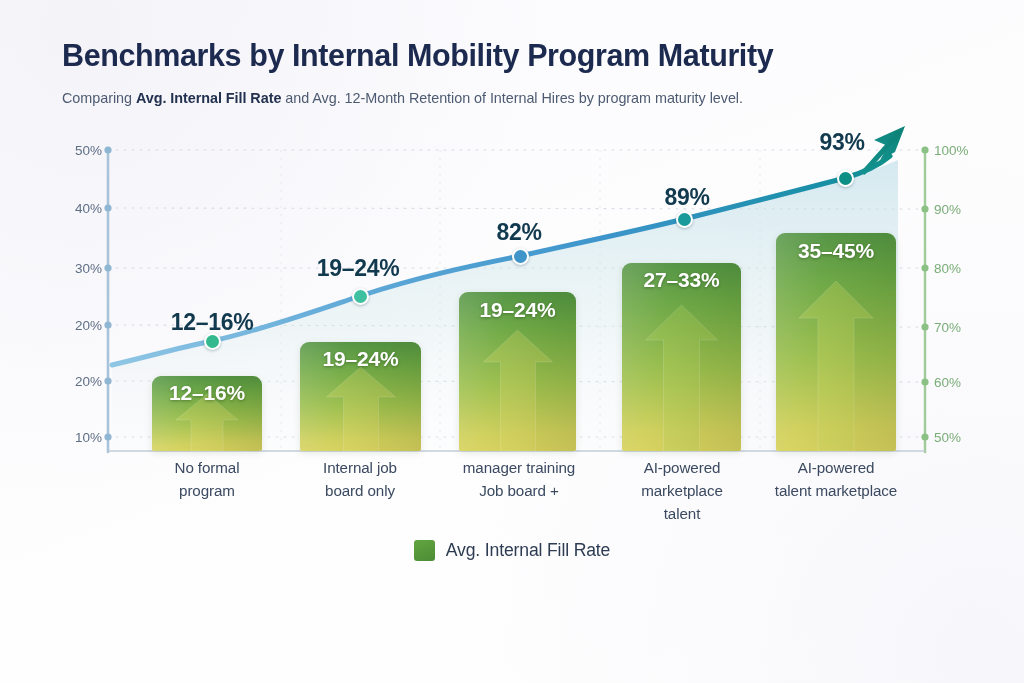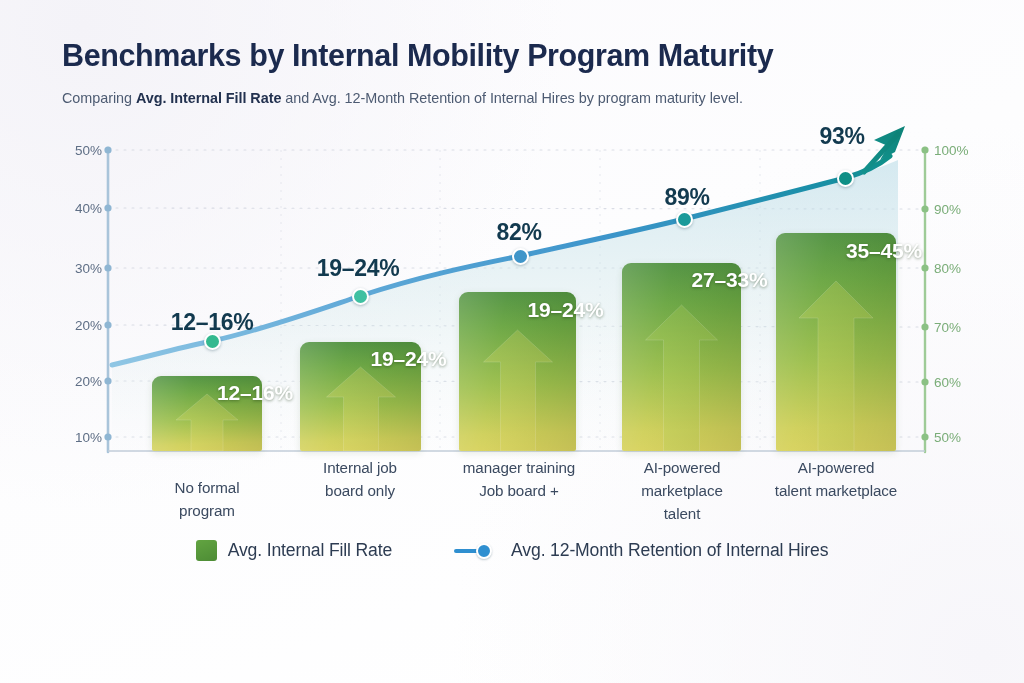--- a/index.html
+++ b/index.html
@@ -126,21 +126,20 @@
     position: absolute;
     left: 0;
     right: 0;
     text-align: center;
     font-size: 21px;
     font-weight: 700;
     color: #ffffff;
     text-shadow: 0 1px 3px rgba(30,60,20,0.45);
     letter-spacing: -0.2px;
     z-index: 3;
-    padding-left: 48px;
   }
 
   
   .line-marker {
     position: absolute;
     width: 17px;
     height: 17px;
     margin-left: -8.5px;
     margin-top: -8.5px;
     border-radius: 50%;
@@ -385,23 +384,23 @@
   <div class="line-marker" style="left:212px; top:341px; background:#34b98f;"></div>
   <div class="line-marker" style="left:360px; top:296px; background:#3fc0a1;"></div>
   <div class="line-marker" style="left:520px; top:256px; background:#3f95c9;"></div>
   <div class="line-marker" style="left:684px; top:219px; background:#1a9a9a;"></div>
   <div class="line-marker" style="left:845px; top:178px; background:#0e8f86;"></div>
 
   <div class="line-value" style="left:212px; top:322px;">12–16%</div>
   <div class="line-value" style="left:358px; top:268px;">19–24%</div>
   <div class="line-value" style="left:519px; top:232px;">82%</div>
   <div class="line-value" style="left:687px; top:197px;">89%</div>
-  <div class="line-value" style="left:842px; top:136px;text-align:center;">93%</div>
-
-  <div class="cat-label" style="left:152px; width:110px;margin-top:20px;">
+  <div class="line-value" style="left:842px; top:142px;text-align:center;">93%</div>
+
+  <div class="cat-label" style="left:152px; width:110px;">
     <div>No formal</div>
     <div>program</div>
   </div>
   <div class="cat-label" style="left:296px; width:128px;">
     <div>Internal job</div>
     <div>board only</div>
   </div>
   <div class="cat-label" style="left:446px; width:146px;">
     <div>manager training</div>
     <div>Job board +</div>
@@ -414,22 +413,15 @@
   <div class="cat-label" style="left:760px; width:152px;">
     <div>AI-powered</div>
     <div>talent marketplace</div>
   </div>
 
   <div id="legend">
     <div class="legend-item">
       <div class="legend-swatch-bar"></div>
       <div class="legend-label">Avg. Internal Fill Rate</div>
     </div>
-    <div class="legend-item">
-      <div class="legend-swatch-line">
-        <div class="ln"></div>
-        <div class="dt"></div>
-      </div>
-      <div class="legend-label">Avg. 12-Month Retention of Internal Hires</div>
-    </div>
   </div>
 
 </div>
 
 </body></html>

